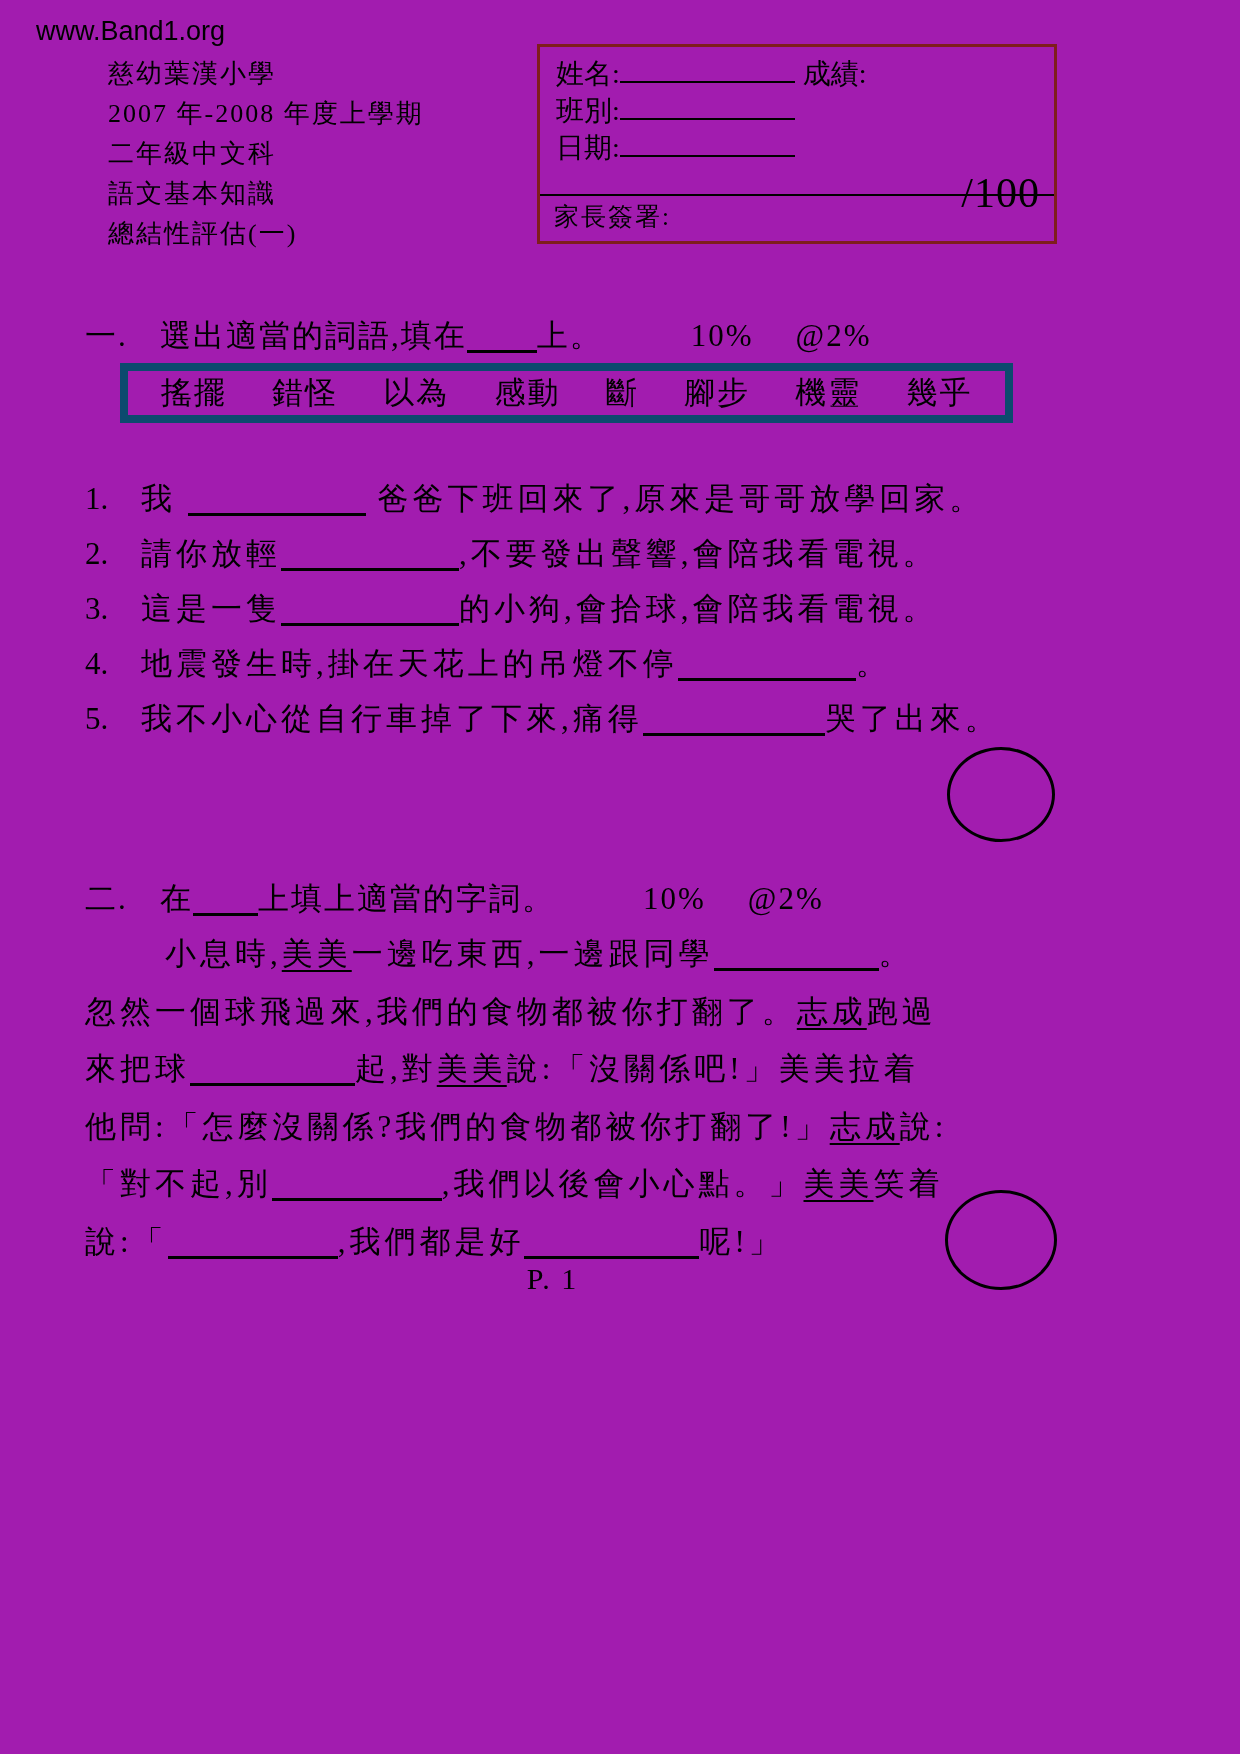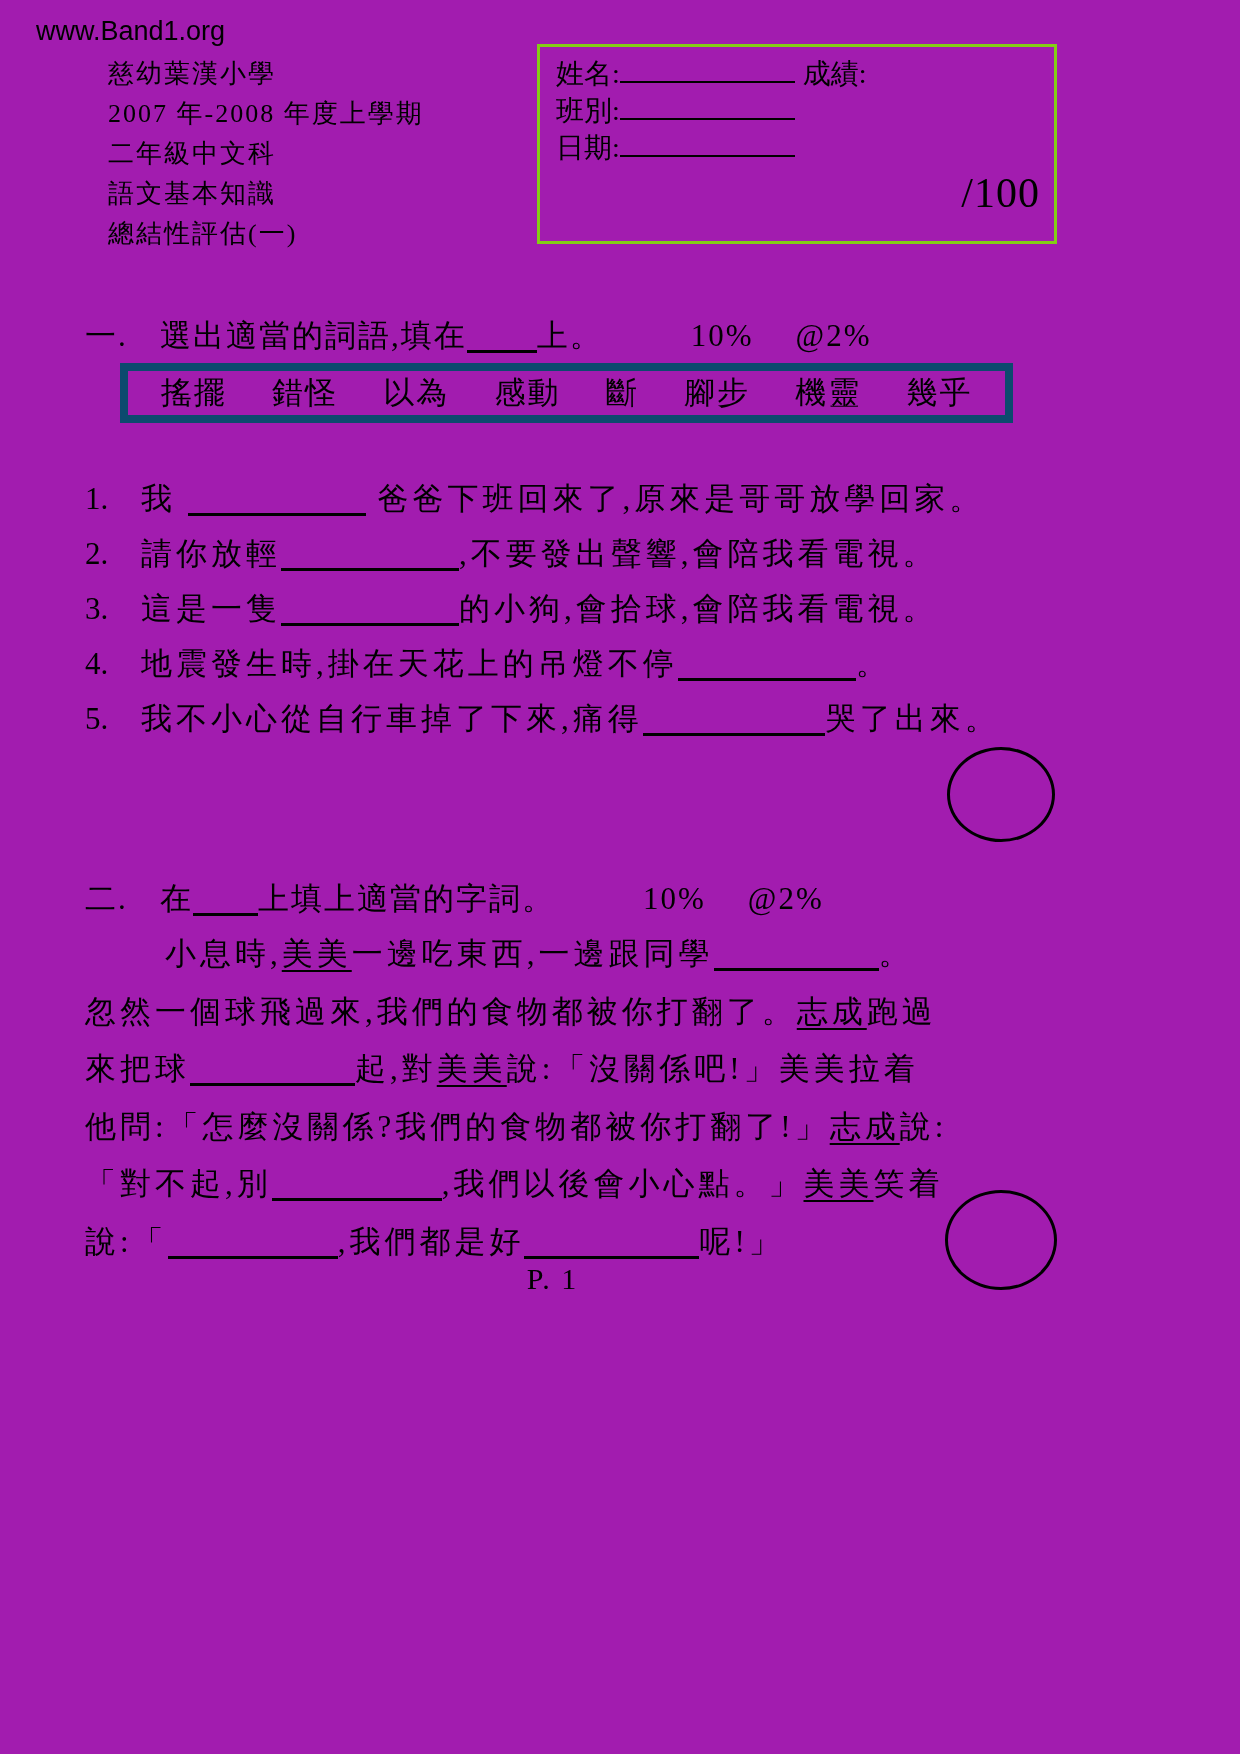--- a/index.html
+++ b/index.html
@@ -10,21 +10,21 @@
   }
   .watermark {
     position:absolute; left:36px; top:16px; font-size:27px;
     font-family:"Liberation Sans","DejaVu Sans",sans-serif;
   }
   .school { position:absolute; left:108px; top:54px; font-size:26px; line-height:40px; letter-spacing:2px; }
   .school div { white-space:nowrap; }
 
   .info-box {
     position:absolute; left:537px; top:44px; width:520px; height:200px;
-    border:3px solid #84cc16; padding:8px 16px 0; font-size:28px;
+    border:3px solid #7f1d1d; padding:8px 16px 0; font-size:28px;
   }
   .ib-row { display:flex; align-items:baseline; line-height:37px; white-space:nowrap; }
   .ib-blank { display:inline-block; border-bottom:2px solid #000; height:1em; vertical-align:-5px; flex:none; }
   .score-label { margin-left:8px; }
   .total-score { position:absolute; right:14px; top:122px; font-size:42px; letter-spacing:1px; }
   .parent-row {
     position:absolute; left:0; right:0; bottom:0; border-top:2px solid #000;
     font-size:25px; padding:4px 14px 8px; letter-spacing:2px;
   }
 
@@ -86,20 +86,21 @@
     </div>
     <div class="ib-row">
       <span>班別:</span>
       <span class="ib-blank" style="width:175px"></span>
     </div>
     <div class="ib-row">
       <span>日期:</span>
       <span class="ib-blank" style="width:175px"></span>
     </div>
     <div class="total-score">/100</div>
+    <div class="parent-row">家長簽署:</div>
   </div>
 
   <div class="section-heading" id="sec1-heading">
     <span class="sec-no">一.</span>
     <span class="sec-title"><span>選出適當的詞語,填在</span><span class="blank" style="width: 70px;"></span><span>上。</span></span>
     <span class="sec-marks">10%</span>
     <span class="sec-per">@2%</span>
   </div>
 
   <div class="word-bank">

